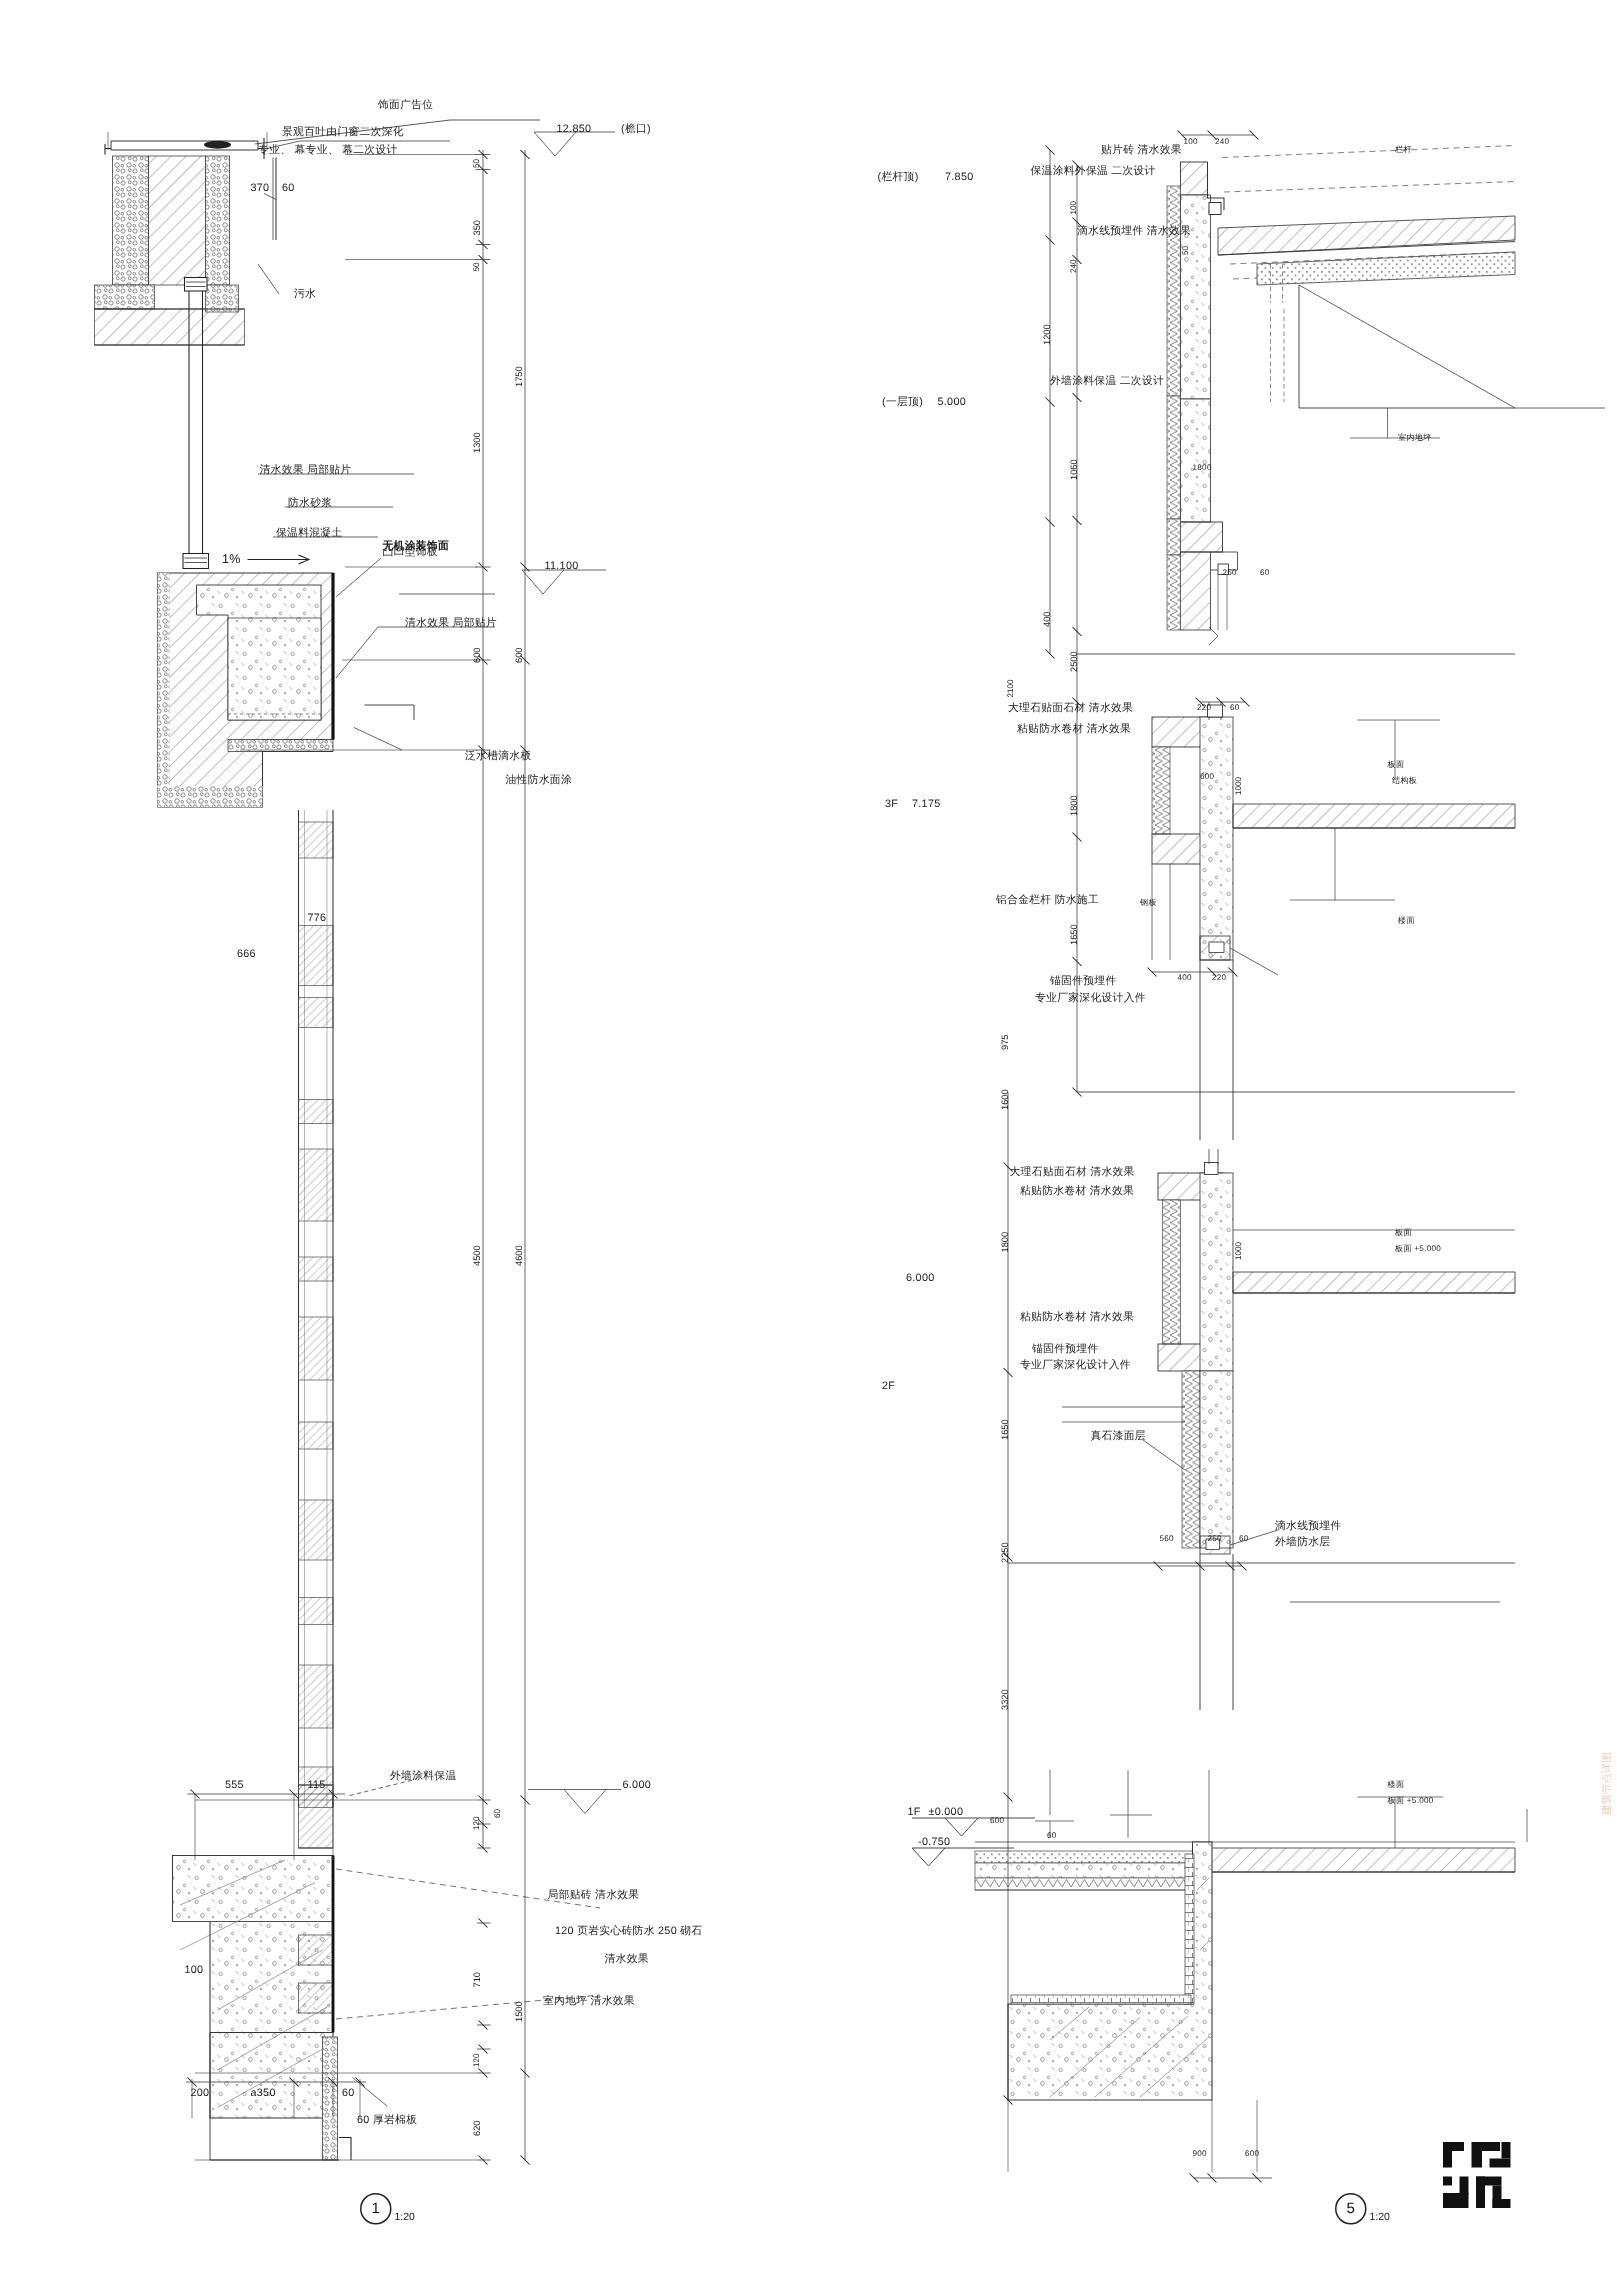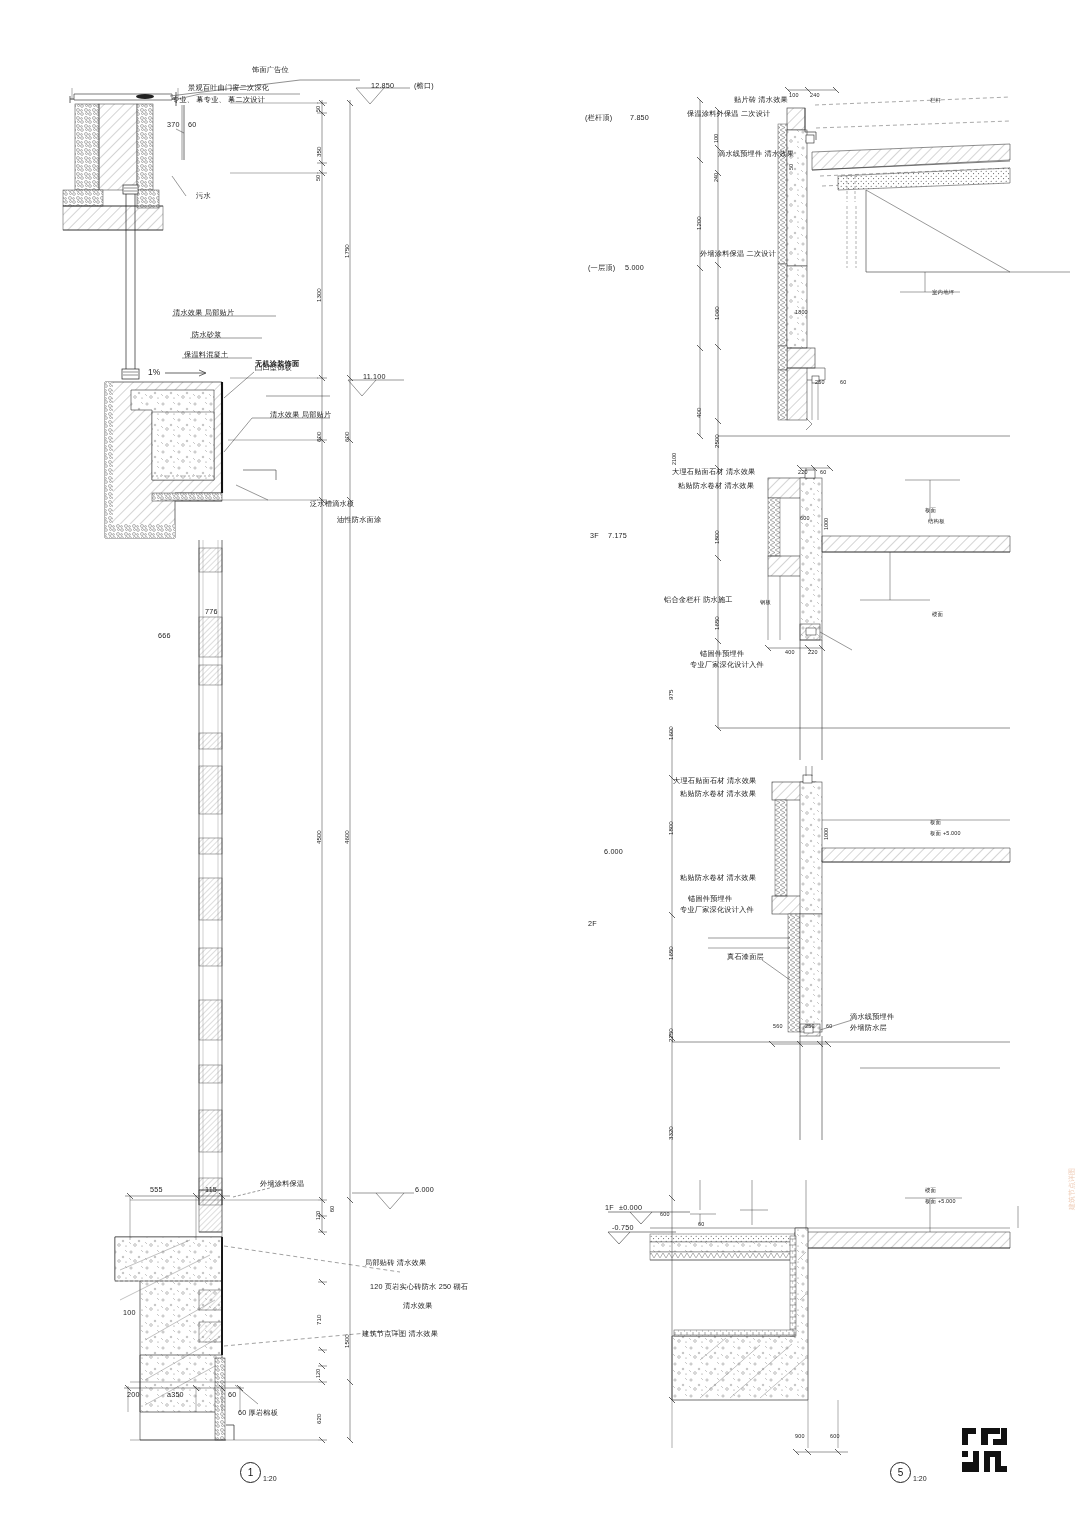--- a/index.html
+++ b/index.html
@@ -422,21 +422,21 @@
     <div class="vt xs" style="left:330px;top:1212px;">60</div>
     <div class="vt" style="left:316px;top:1325px;">710</div>
     <div class="vt xs" style="left:316px;top:1378px;">120</div>
     <div class="vt" style="left:316px;top:1424px;">620</div>
     <div class="vt" style="left:344px;top:1348px;">1500</div>
 
     <div class="t" style="left:260px;top:1180px;">外墙涂料保温</div>
     <div class="t" style="left:365px;top:1259px;">局部贴砖    清水效果</div>
     <div class="t" style="left:370px;top:1283px;">120 页岩实心砖防水  250 砌石</div>
     <div class="t" style="left:403px;top:1302px;">清水效果</div>
-    <div class="t" style="left:362px;top:1330px;">建筑节点详图      清水效果</div>
+    <div class="t" style="left:362px;top:1330px;">室内地坪      清水效果</div>
     <div class="t" style="left:238px;top:1409px;">60 厚岩棉板</div>
   </div>
 
   <div>
     <div class="t" style="left:585px;top:114px;">(栏杆顶)</div>
     <div class="t" style="left:630px;top:114px;">7.850</div>
     <div class="t" style="left:588px;top:264px;">(一层顶)</div>
     <div class="t" style="left:625px;top:264px;">5.000</div>
     <div class="t" style="left:590px;top:532px;">3F</div>
     <div class="t" style="left:608px;top:532px;">7.175</div>

